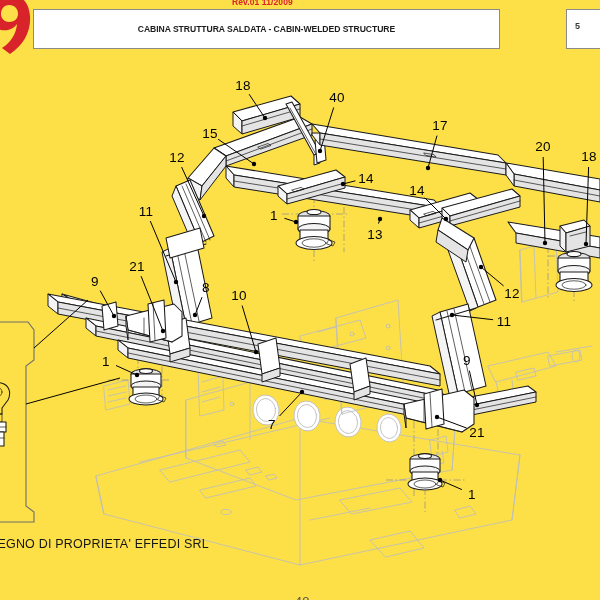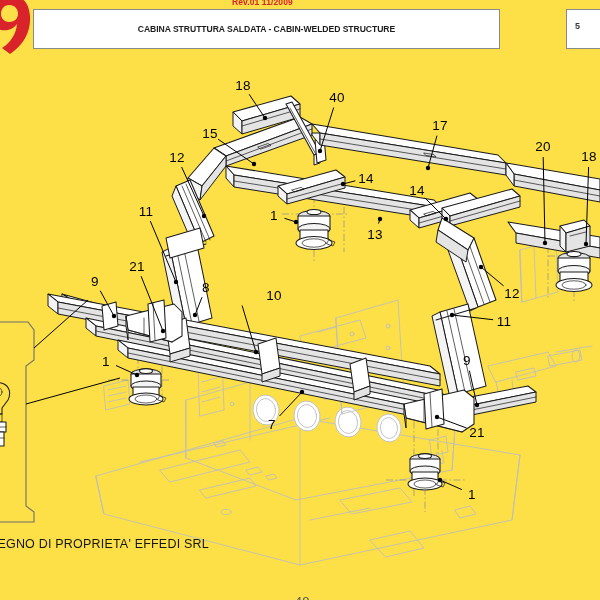--- a/index.html
+++ b/index.html
@@ -587,21 +587,21 @@
       <div class="callout" style="left: 177px; top: 157px;">12</div>
       <div class="callout" style="left: 366px; top: 178px;">14</div>
       <div class="callout" style="left: 417px; top: 190px;">14</div>
       <div class="callout" style="left: 146px; top: 211px;">11</div>
       <div class="callout" style="left: 274px; top: 215px;">1</div>
       <div class="callout" style="left: 375px; top: 234px;">13</div>
       <div class="callout" style="left: 512px; top: 293px;">12</div>
       <div class="callout" style="left: 95px; top: 281px;">9</div>
       <div class="callout" style="left: 137px; top: 266px;">21</div>
       <div class="callout" style="left: 206px; top: 287px;">8</div>
-      <div class="callout" style="left: 239px; top: 295px; margin-left: 35px;">10</div>
+      <div class="callout" style="left: 239px; top: 295px;">10</div>
       <div class="callout" style="left: 504px; top: 321px;">11</div>
       <div class="callout" style="left: 467px; top: 360px;">9</div>
       <div class="callout" style="left: 106px; top: 361px;">1</div>
       <div class="callout" style="left: 272px; top: 424px;">7</div>
       <div class="callout" style="left: 477px; top: 432px;">21</div>
       <div class="callout" style="left: 472px; top: 494px;">1</div>
     </div>
 
   <div class="footer-note">DISEGNO DI PROPRIETA' EFFEDI SRL</div>
   <div class="page-num">-48-</div>

